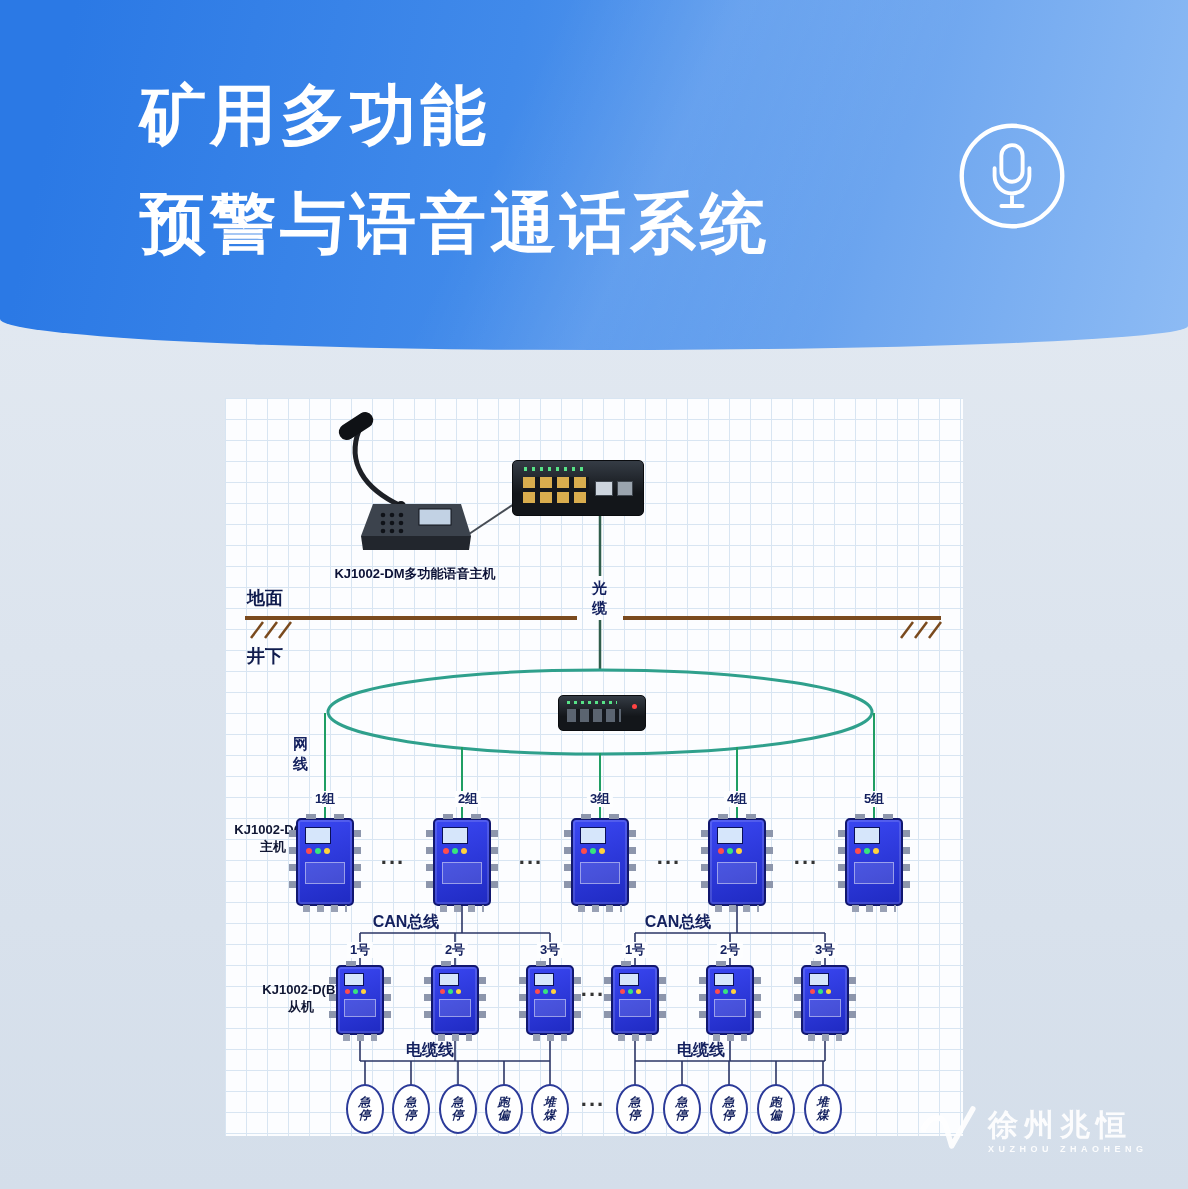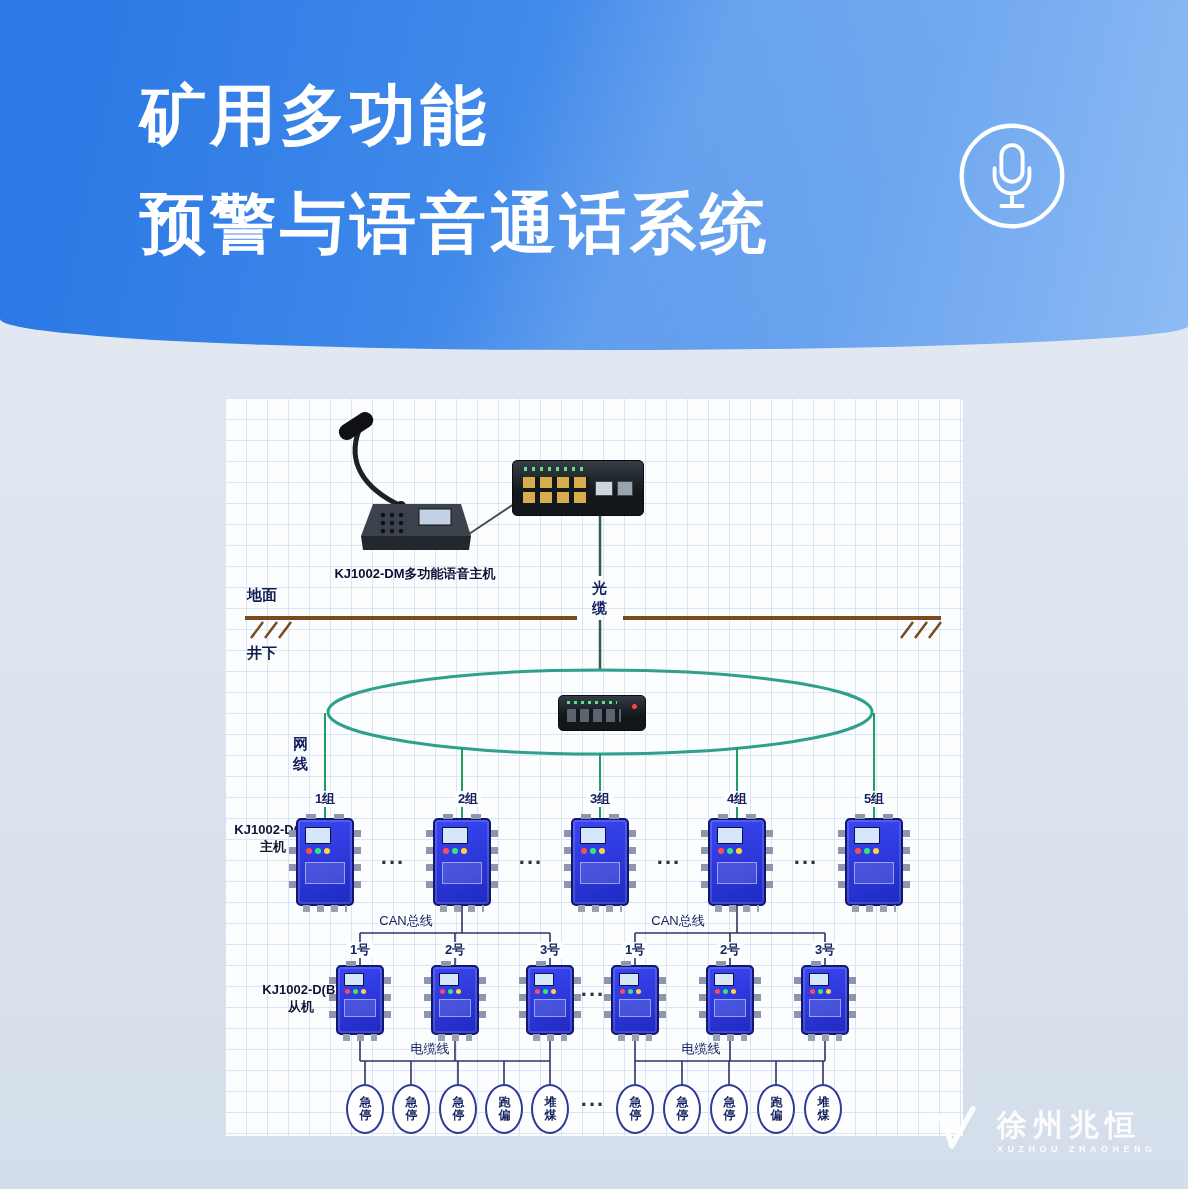--- a/index.html
+++ b/index.html
@@ -29,30 +29,30 @@
   .diagram{
     position:absolute;left:225px;top:398px;width:738px;height:738px;
     background-color:#fcfdff;
     background-image:
       linear-gradient(#d8e5f2 1px,transparent 1px),
       linear-gradient(90deg,#d8e5f2 1px,transparent 1px);
     background-size:21px 21px;
   }
   .wires{position:absolute;left:0;top:0;}
 
-  .lbl{position:absolute;font-weight:800;color:#101c4e;font-size:15px;white-space:nowrap;}
+  .lbl{position:absolute;font-weight:800;color:#101c4e;font-size:18px;white-space:nowrap;}
   .vstack{position:absolute;width:17px;word-break:break-all;line-height:20px;
     font-weight:800;font-size:15px;color:#13205e;text-align:center;}
   .ring-lbl{position:absolute;transform:translateX(-50%);font-weight:800;font-size:17px;color:#c2130f;white-space:nowrap;}
   .notes{position:absolute;left:444px;top:52px;width:285px;}
   .notes-title{font-size:17px;font-weight:800;color:#0d0d0d;margin-bottom:14px;}
   .note{font-size:14.5px;font-weight:600;color:#1b2878;line-height:25px;white-space:nowrap;}
   .chip{position:absolute;transform:translateX(-50%);background:#fdfeff;padding:0 3px;
     font-size:13px;font-weight:700;color:#13205e;line-height:16px;white-space:nowrap;}
-  .buslabel{position:absolute;transform:translateX(-50%);font-size:13px;font-weight:400;color:#13205e;white-space:nowrap;}
+  .buslabel{position:absolute;transform:translateX(-50%);font-size:16px;font-weight:700;color:#13205e;white-space:nowrap;}
   .dots{position:absolute;transform:translateX(-50%);font-size:22px;font-weight:800;color:#333;letter-spacing:2px;line-height:22px;}
   .section-label{position:absolute;width:96px;text-align:center;font-size:13px;font-weight:700;color:#101633;line-height:17px;}
   .console{position:absolute;left:92px;top:10px;width:160px;height:150px;}
   .console-lbl{position:absolute;left:190px;top:167px;transform:translateX(-50%);
     font-size:13px;font-weight:700;color:#0b1136;white-space:nowrap;}
 
   
   .switch{position:absolute;border-radius:5px;border:1px solid #0a0c0f;
     background:linear-gradient(#353c45,#13161a 60%);}
   .top-switch{left:287px;top:62px;width:130px;height:54px;}
@@ -96,24 +96,24 @@
   .device.sm{width:48px;height:70px;}
   .device.sm .scr{top:6px;left:6px;width:18px;height:11px;}
   .device.sm .led{top:22px;width:5px;height:5px;}
   .device.sm .l1{left:7px;}.device.sm .l2{left:15px;}.device.sm .l3{left:23px;}
   .device.sm .panel{top:32px;height:16px;left:6px;right:6px;}
 
   
   .sensor{position:absolute;width:38px;height:50px;box-sizing:border-box;border:2px solid #2b3a99;
     border-radius:50%;background:#ffffff;display:flex;align-items:center;justify-content:center;}
   .sensor .vtext{width:13px;font-size:12px;font-weight:700;color:#13205e;
-    line-height:13.5px;word-break:break-all;text-align:right;}
-
-  
-  .watermark{position:absolute;left:918px;top:1104px;display:flex;align-items:center;gap:17px;
+    line-height:13.5px;word-break:break-all;text-align:left;font-style:italic;}
+
+  
+  .watermark{position:absolute;left:918px;top:1104px;display:flex;align-items:center;gap:8px;
     color:#fff;opacity:.93;}
   .wm-name{font-size:30px;font-weight:700;letter-spacing:6px;line-height:34px;white-space:nowrap;}
   .wm-sub{font-size:9px;font-weight:600;letter-spacing:4.5px;margin-top:2px;white-space:nowrap;}
 </style>
 </head>
 <body>
 
 <div class="page">
 
   <div class="hero">

